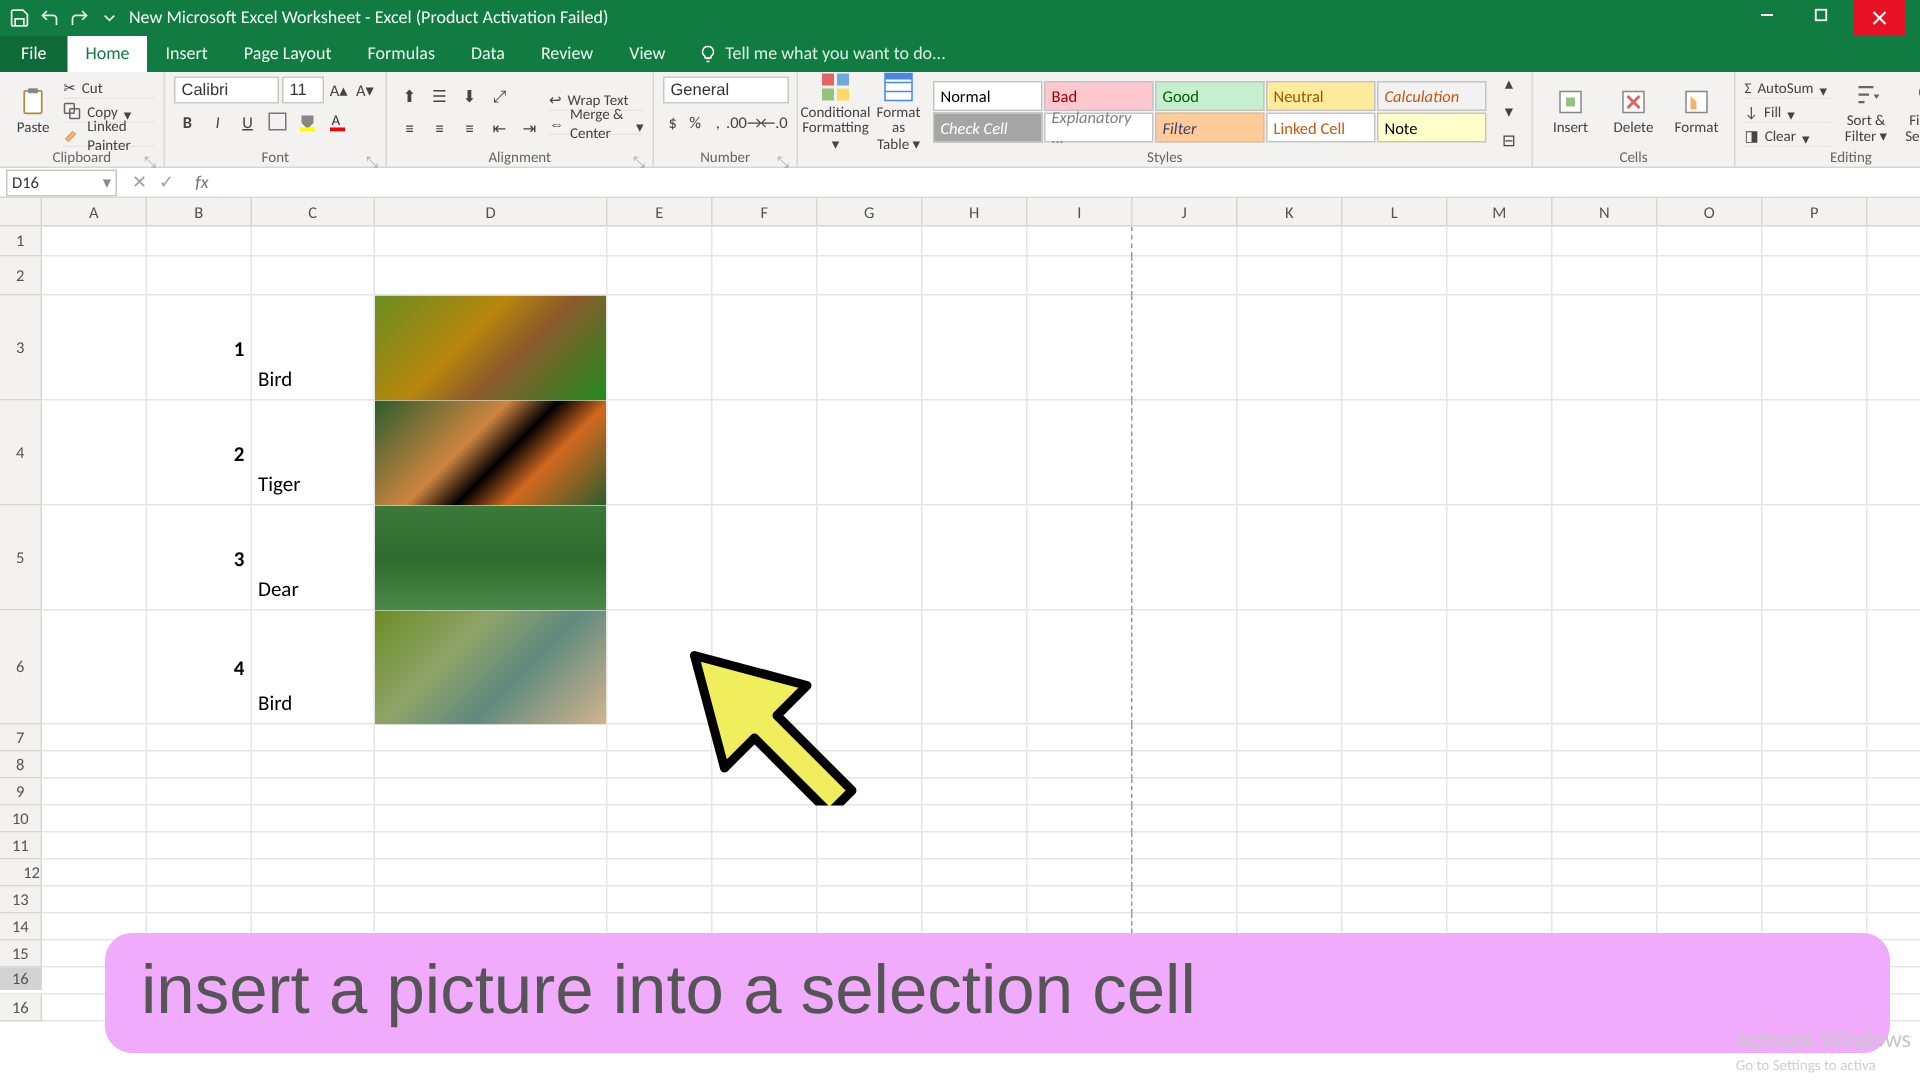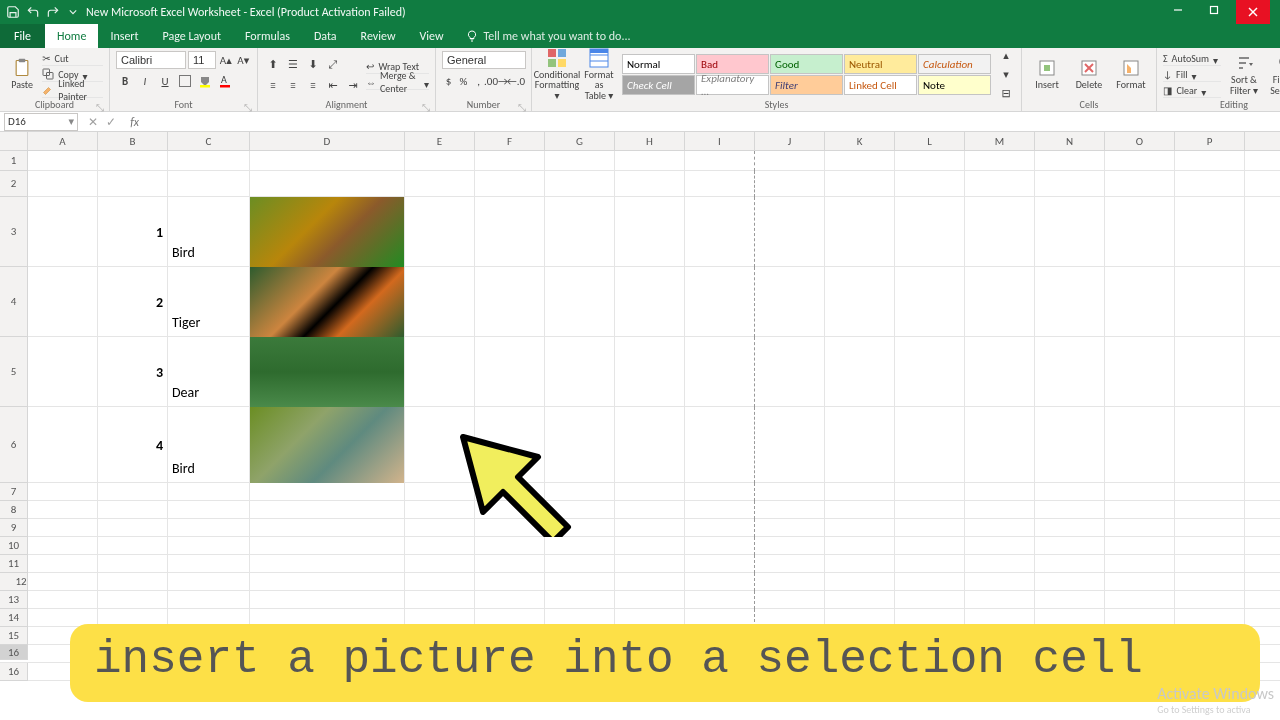--- a/index.html
+++ b/index.html
@@ -52,21 +52,21 @@
   .sheet { position: relative; height: calc(720px - 24px - 24px - 64px - 20px); overflow: hidden; background: #fff; }
   .col-headers { display: flex; height: 19px; background: #f3f2f1; border-bottom: 1px solid #d6d6d6; position: sticky; top: 0; }
   .corner { width: 28px; border-right: 1px solid #d6d6d6; background: #f3f2f1; }
   .colh { border-right: 1px solid #d6d6d6; display: flex; align-items: center; justify-content: center; font-size: 11px; color: #555; }
   .row { display: flex; border-bottom: 1px solid #e5e5e5; }
   .rowh { width: 28px; background: #f3f2f1; border-right: 1px solid #d6d6d6; display: flex; align-items: center; justify-content: center; font-size: 11px; color: #555; border-bottom: 1px solid #d6d6d6; }
   .cell { border-right: 1px solid #e5e5e5; display: flex; align-items: center; padding: 0 4px; font-family: Calibri, sans-serif; font-size: 14px; color: #000; overflow: hidden; }
   .picture-cell { padding: 0; position: relative; }
   .img-placeholder { width: 100%; height: 100%; display: flex; align-items: center; justify-content: center; font-size: 10px; color: #fff; text-shadow: 0 0 2px rgba(0,0,0,.6); }
   .arrow-overlay { position: absolute; }
-  .caption-banner { position: absolute; bottom: 18px; left: 70px; right: 20px; background: #fde047; border-radius: 18px; padding: 10px 24px 16px; font-size: 46px; color: #555; font-family: Liberation Mono, monospace; }
+  .caption-banner { position: absolute; bottom: 18px; left: 70px; right: 20px; background: #f0abfc; border-radius: 18px; padding: 10px 24px 16px; font-size: 46px; color: #555; font-family: Liberation Sans, sans-serif; }
   .page-break { border-right: 1px dashed #999 !important; }
   .watermark { position: absolute; right: 6px; bottom: 4px; font-size: 16px; color: #c8c8c8; }
   .watermark small { font-size: 10px; display: block; color: #cfcfcf; }
   .selected-row-hdr { background: #d2d2d2 !important; }
   svg { display: block; }
 </style>
 </head>
 <body>
 
 <div class="titlebar">

